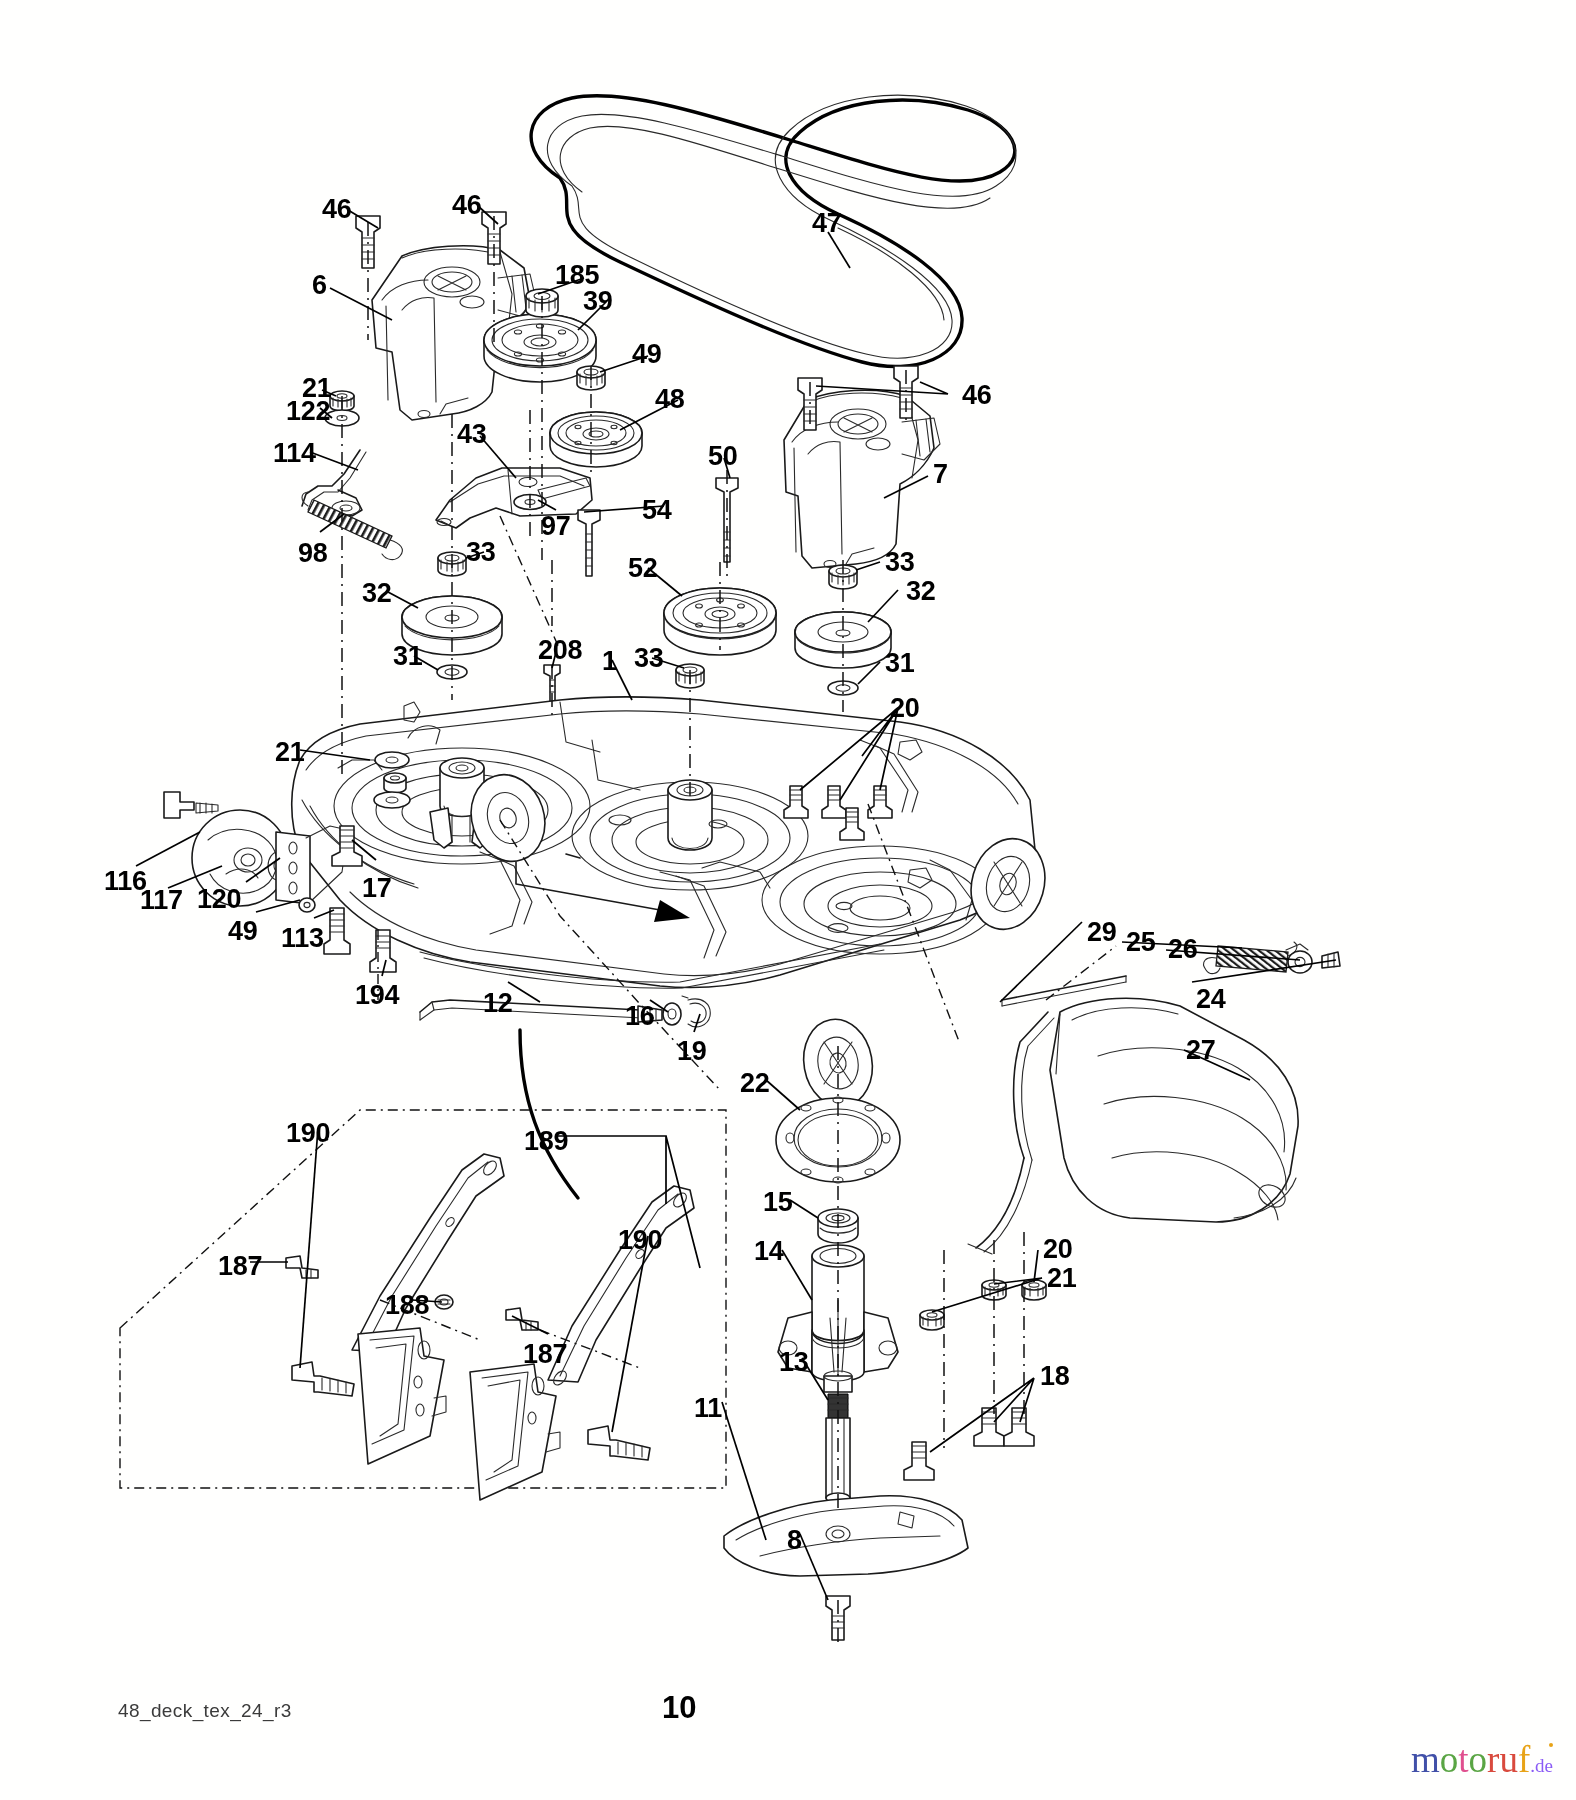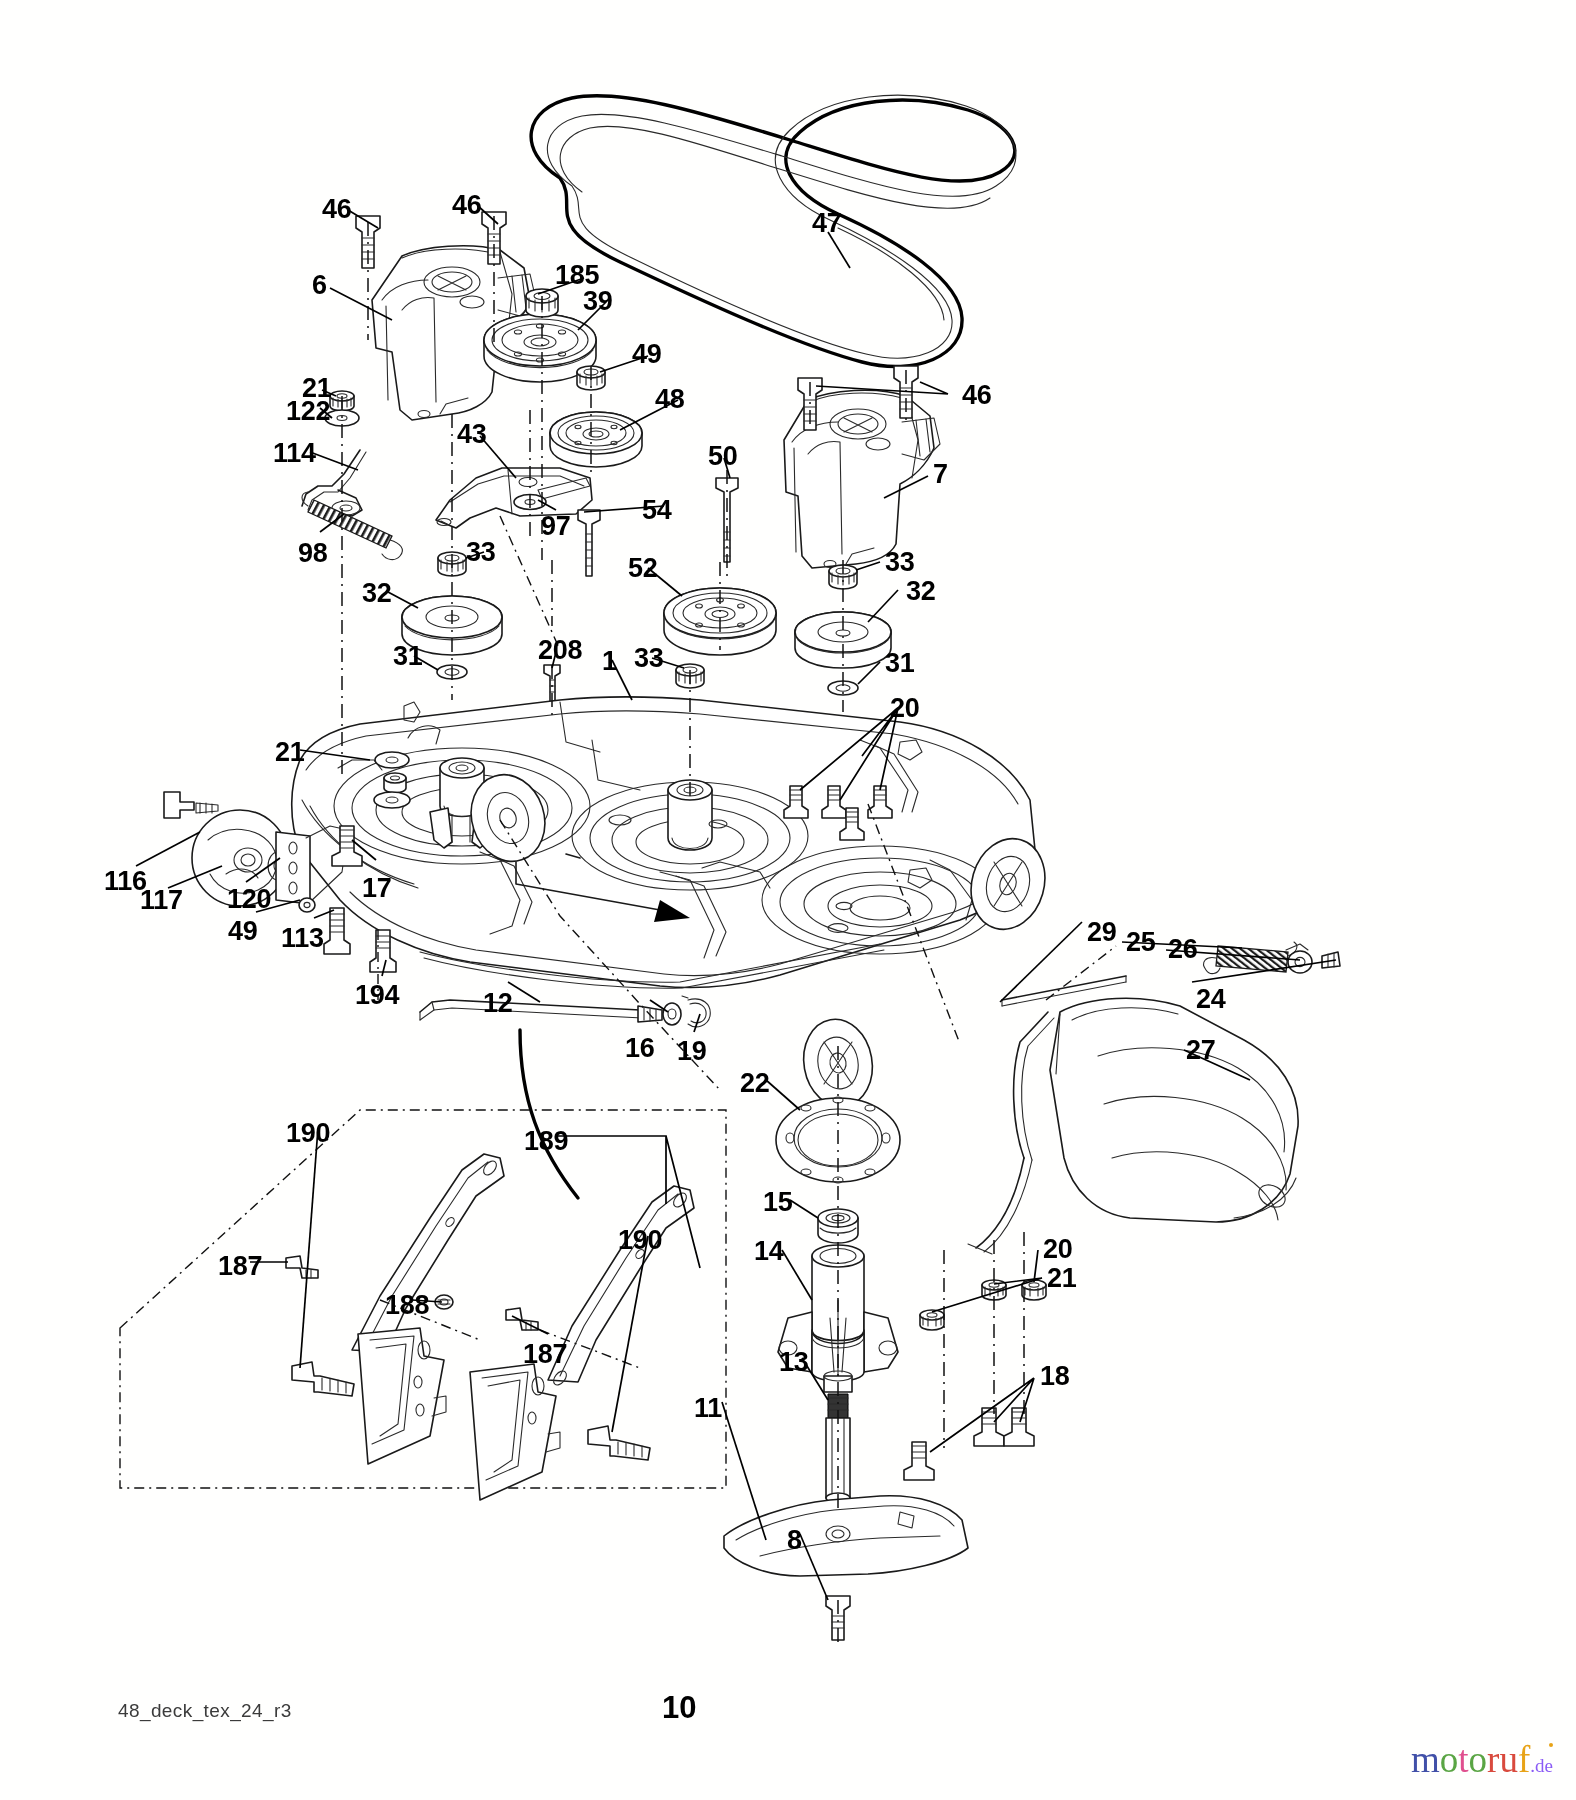--- a/index.html
+++ b/index.html
@@ -856,27 +856,27 @@
       <div class="callout" style="left: 906px; top: 578px;">32</div>
       <div class="callout" style="left: 393px; top: 643px;">31</div>
       <div class="callout" style="left: 885px; top: 650px;">31</div>
       <div class="callout" style="left: 538px; top: 637px;">208</div>
       <div class="callout" style="left: 602px; top: 648px;">1</div>
       <div class="callout" style="left: 634px; top: 645px;">33</div>
       <div class="callout" style="left: 890px; top: 695px;">20</div>
       <div class="callout" style="left: 275px; top: 739px;">21</div>
       <div class="callout" style="left: 104px; top: 868px;">116</div>
       <div class="callout" style="left: 140px; top: 887px;">117</div>
-      <div class="callout" style="left: 227px; top: 886px;">120</div>
+      <div class="callout" style="left: 197px; top: 886px;">120</div>
       <div class="callout" style="left: 362px; top: 851px; margin-top: 24px;">17</div>
       <div class="callout" style="left: 228px; top: 918px;">49</div>
       <div class="callout" style="left: 281px; top: 925px;">113</div>
       <div class="callout" style="left: 355px; top: 982px;">194</div>
       <div class="callout" style="left: 483px; top: 990px;">12</div>
-      <div class="callout" style="left: 625px; top: 1003px; margin-top: 32px;">16</div>
+      <div class="callout" style="left: 625px; top: 1003px;">16</div>
       <div class="callout" style="left: 677px; top: 1038px;">19</div>
       <div class="callout" style="left: 1087px; top: 908px; margin-top: 11px;">29</div>
       <div class="callout" style="left: 1126px; top: 929px;">25</div>
       <div class="callout" style="left: 1168px; top: 936px;">26</div>
       <div class="callout" style="left: 1196px; top: 986px;">24</div>
       <div class="callout" style="left: 1186px; top: 1037px;">27</div>
       <div class="callout" style="left: 740px; top: 1070px;">22</div>
       <div class="callout" style="left: 286px; top: 1120px;">190</div>
       <div class="callout" style="left: 524px; top: 1128px;">189</div>
       <div class="callout" style="left: 618px; top: 1227px;">190</div>

